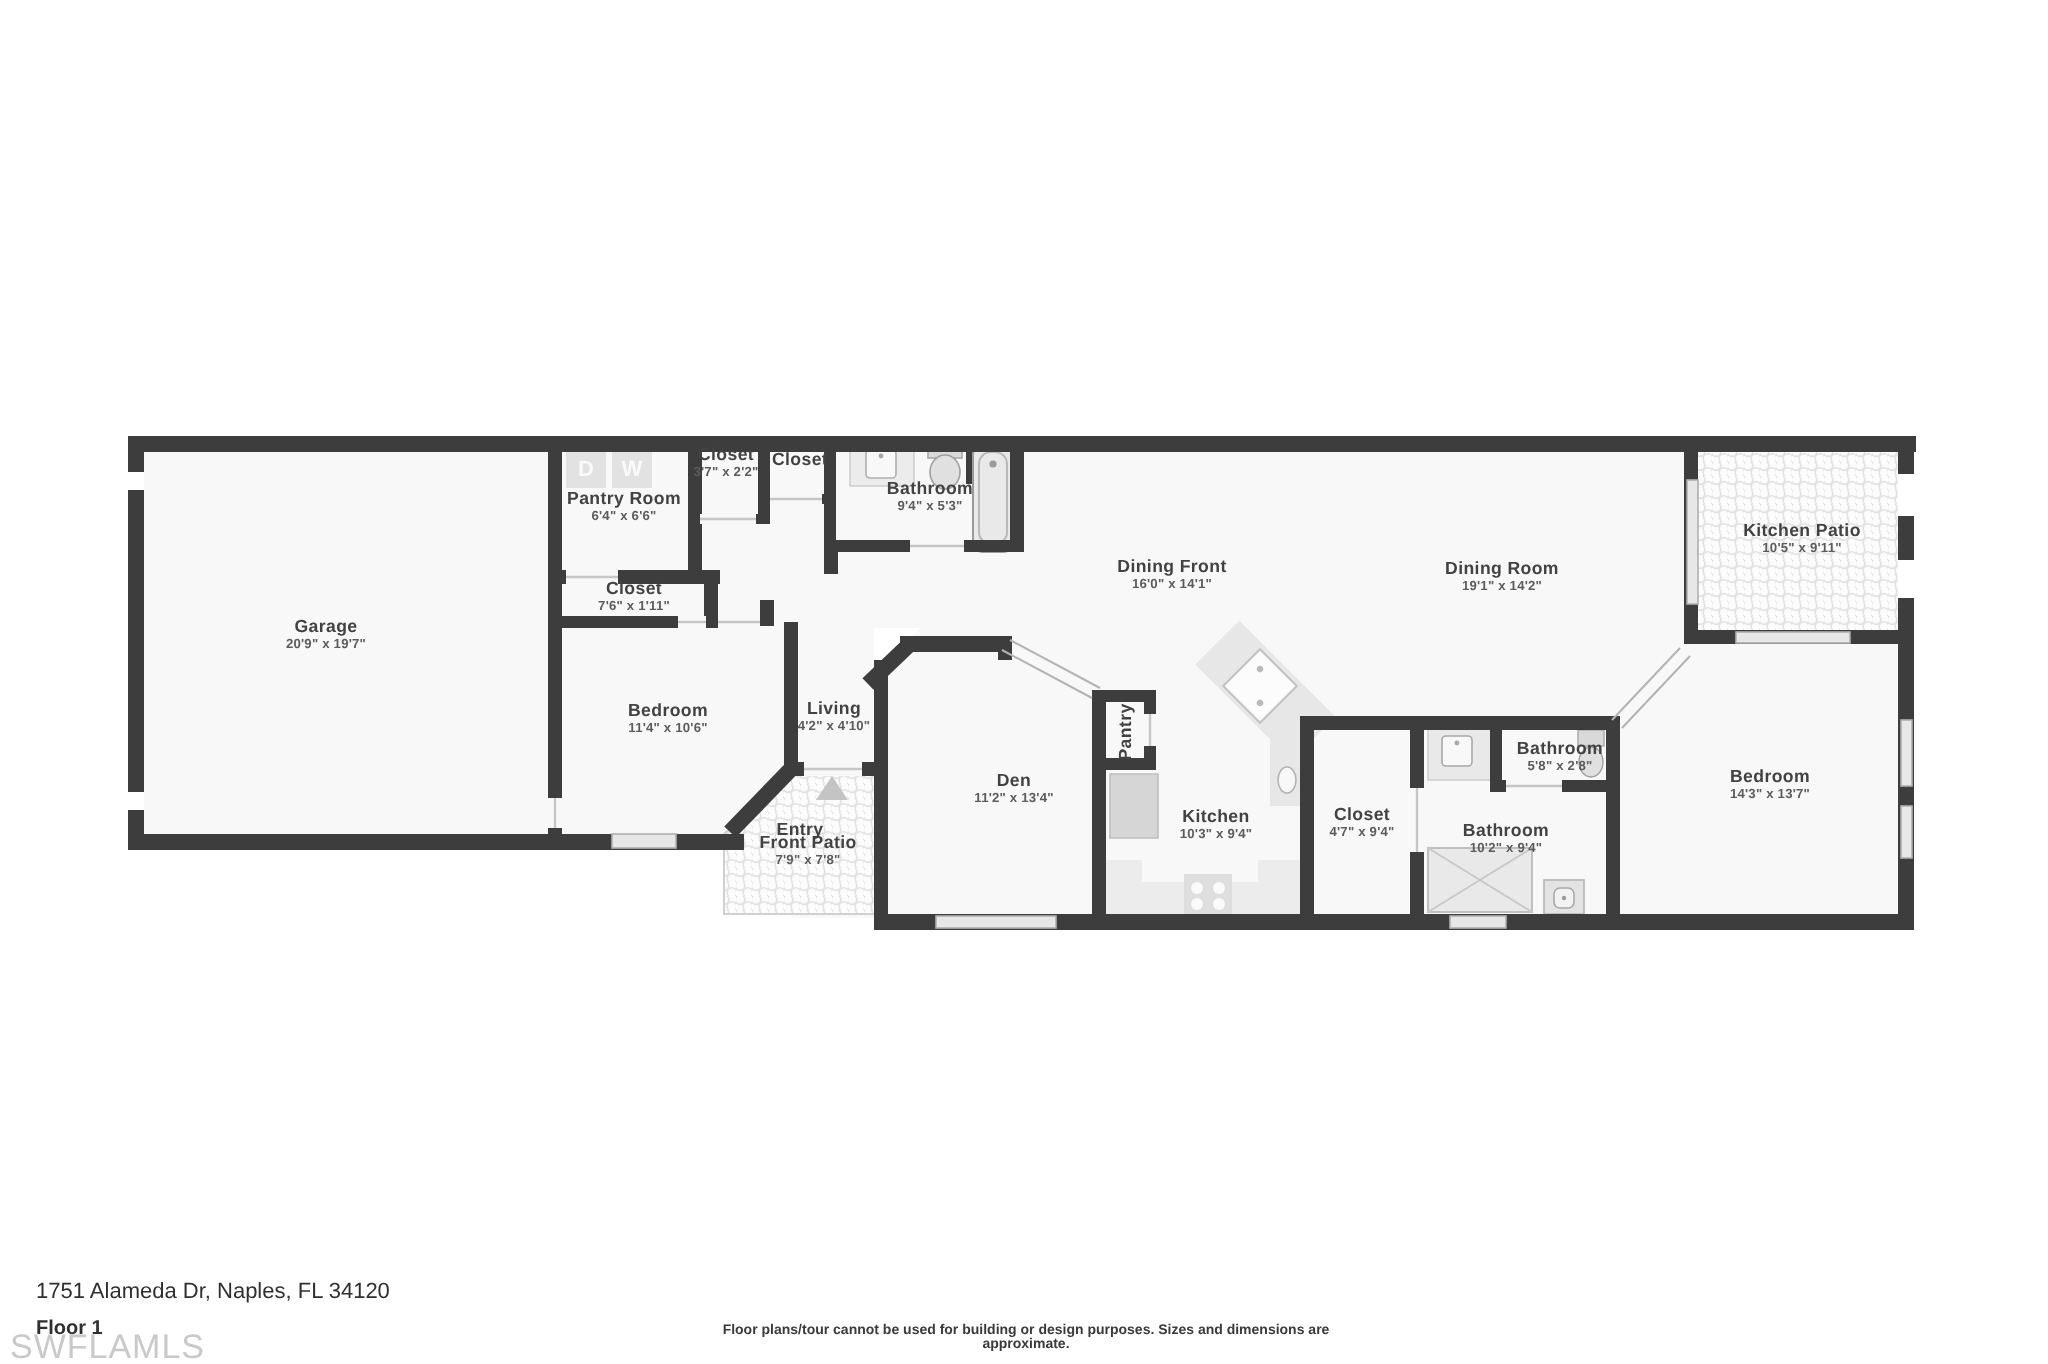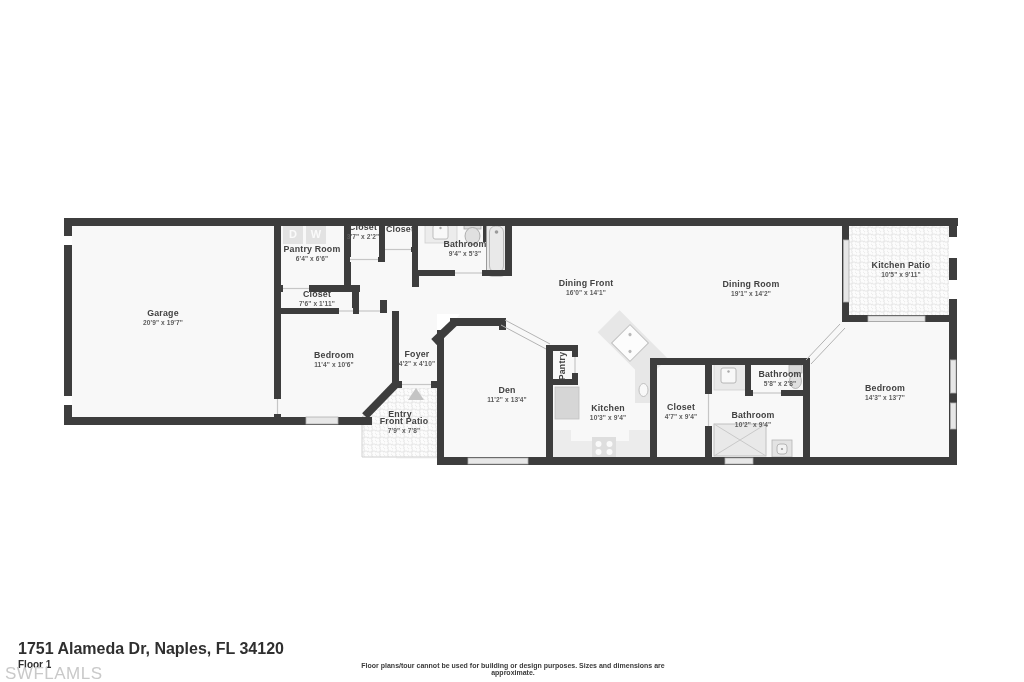--- a/index.html
+++ b/index.html
@@ -4,21 +4,21 @@
 <style>
   html,body{margin:0;padding:0}
   body{width:1024px;height:682px;position:relative;background:#ffffff;
        font-family:"Liberation Sans",sans-serif;overflow:hidden}
   #plan{position:absolute;left:0;top:0;width:1024px;height:682px}
   .room-label{position:absolute;transform:translate(-50%,-50%);text-align:center;
               white-space:nowrap;line-height:1.3;pointer-events:none}
   .room-label.vertical{transform:translate(-50%,-50%) rotate(-90deg)}
   .rn{display:block;font-size:8.8px;font-weight:700;color:#424242;letter-spacing:.2px}
   .rd{display:block;font-size:6.6px;font-weight:700;color:#5c5c5c;letter-spacing:.1px}
-  .footer-address{position:absolute;left:18px;top:640px;font-size:16px;font-weight:700;color:#2f2f2f}
+  .footer-address{position:absolute;left:18px;top:640px;font-size:11px;font-weight:400;color:#2f2f2f}
   .footer-floor{position:absolute;left:18px;top:659px;font-size:10px;font-weight:700;color:#2f2f2f}
   .watermark{position:absolute;left:5px;top:664px;font-size:17px;font-weight:400;
              color:#c9c9c9;letter-spacing:.5px}
   .disclaimer{position:absolute;left:352px;top:662px;width:322px;text-align:center;
               font-size:7px;font-weight:700;color:#3a3a3a}
 </style>
 </head>
 <body>
 
 <div id="plan">
@@ -222,21 +222,21 @@
 </div>
 <div class="room-label" style="left:317px;top:299px">
   <span class="rn">Closet</span>
   <span class="rd">7'6" x 1'11"</span>
 </div>
 <div class="room-label" style="left:334px;top:360px">
   <span class="rn">Bedroom</span>
   <span class="rd">11'4" x 10'6"</span>
 </div>
 <div class="room-label" style="left:417px;top:359px">
-  <span class="rn">Foyer</span>
+  <span class="rn">Living</span>
   <span class="rd">4'2" x 4'10"</span>
 </div>
 <div class="room-label" style="left:400px;top:415px">
   <span class="rn">Entry</span>
 </div>
 <div class="room-label" style="left:404px;top:426px">
   <span class="rn">Front Patio</span>
   <span class="rd">7'9" x 7'8"</span>
 </div>
 <div class="room-label" style="left:507px;top:395px">

